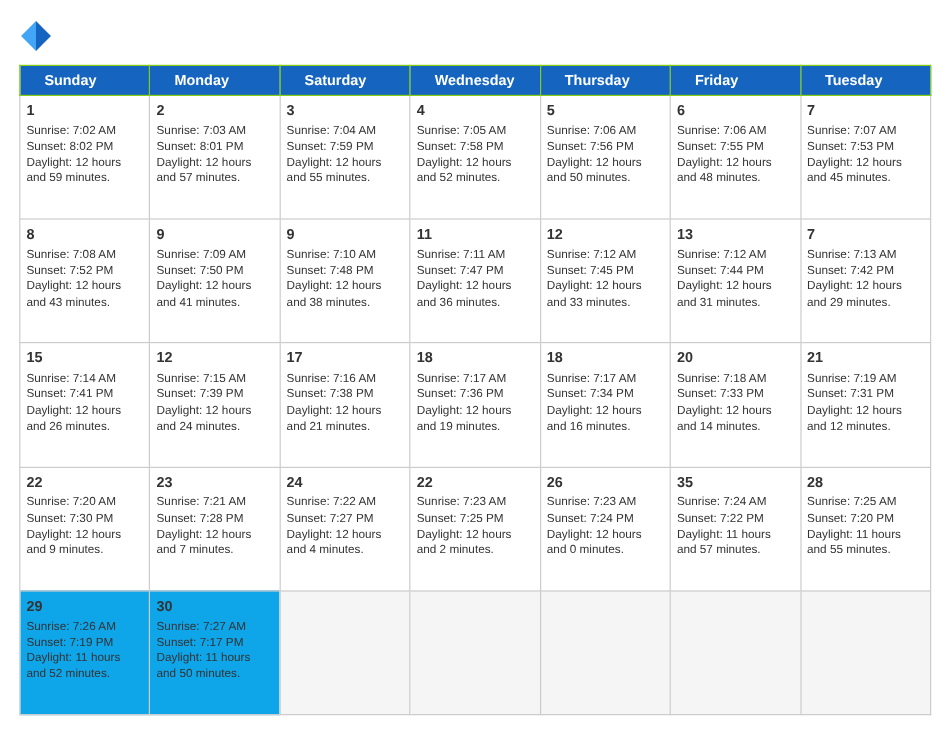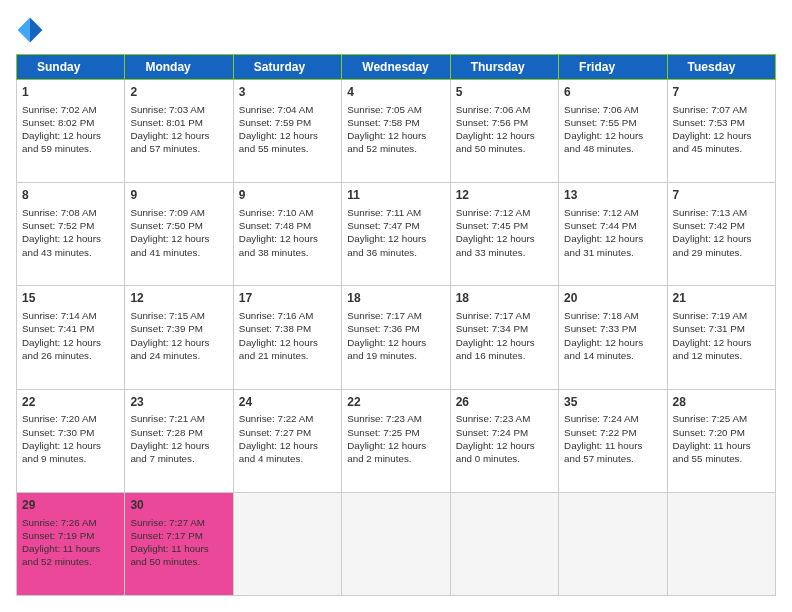--- a/index.html
+++ b/index.html
@@ -72,21 +72,21 @@
       border: 1px solid #ccc;
       vertical-align: top;
       padding: 4px 5px;
       width: calc(100% / 7);
       height: 78px;
       background: #fff;
       color: #333;
       line-height: 1.4;
     }
     .calendar-table tr:last-child td {
-      background: #ec4899;
+      background: #0ea5e9;
     }
     .day-num {
       font-size: 12px;
       font-weight: bold;
       display: block;
       margin-bottom: 2px;
     }
     .cell-text {
       font-size: 9.8px;
       color: #333;

